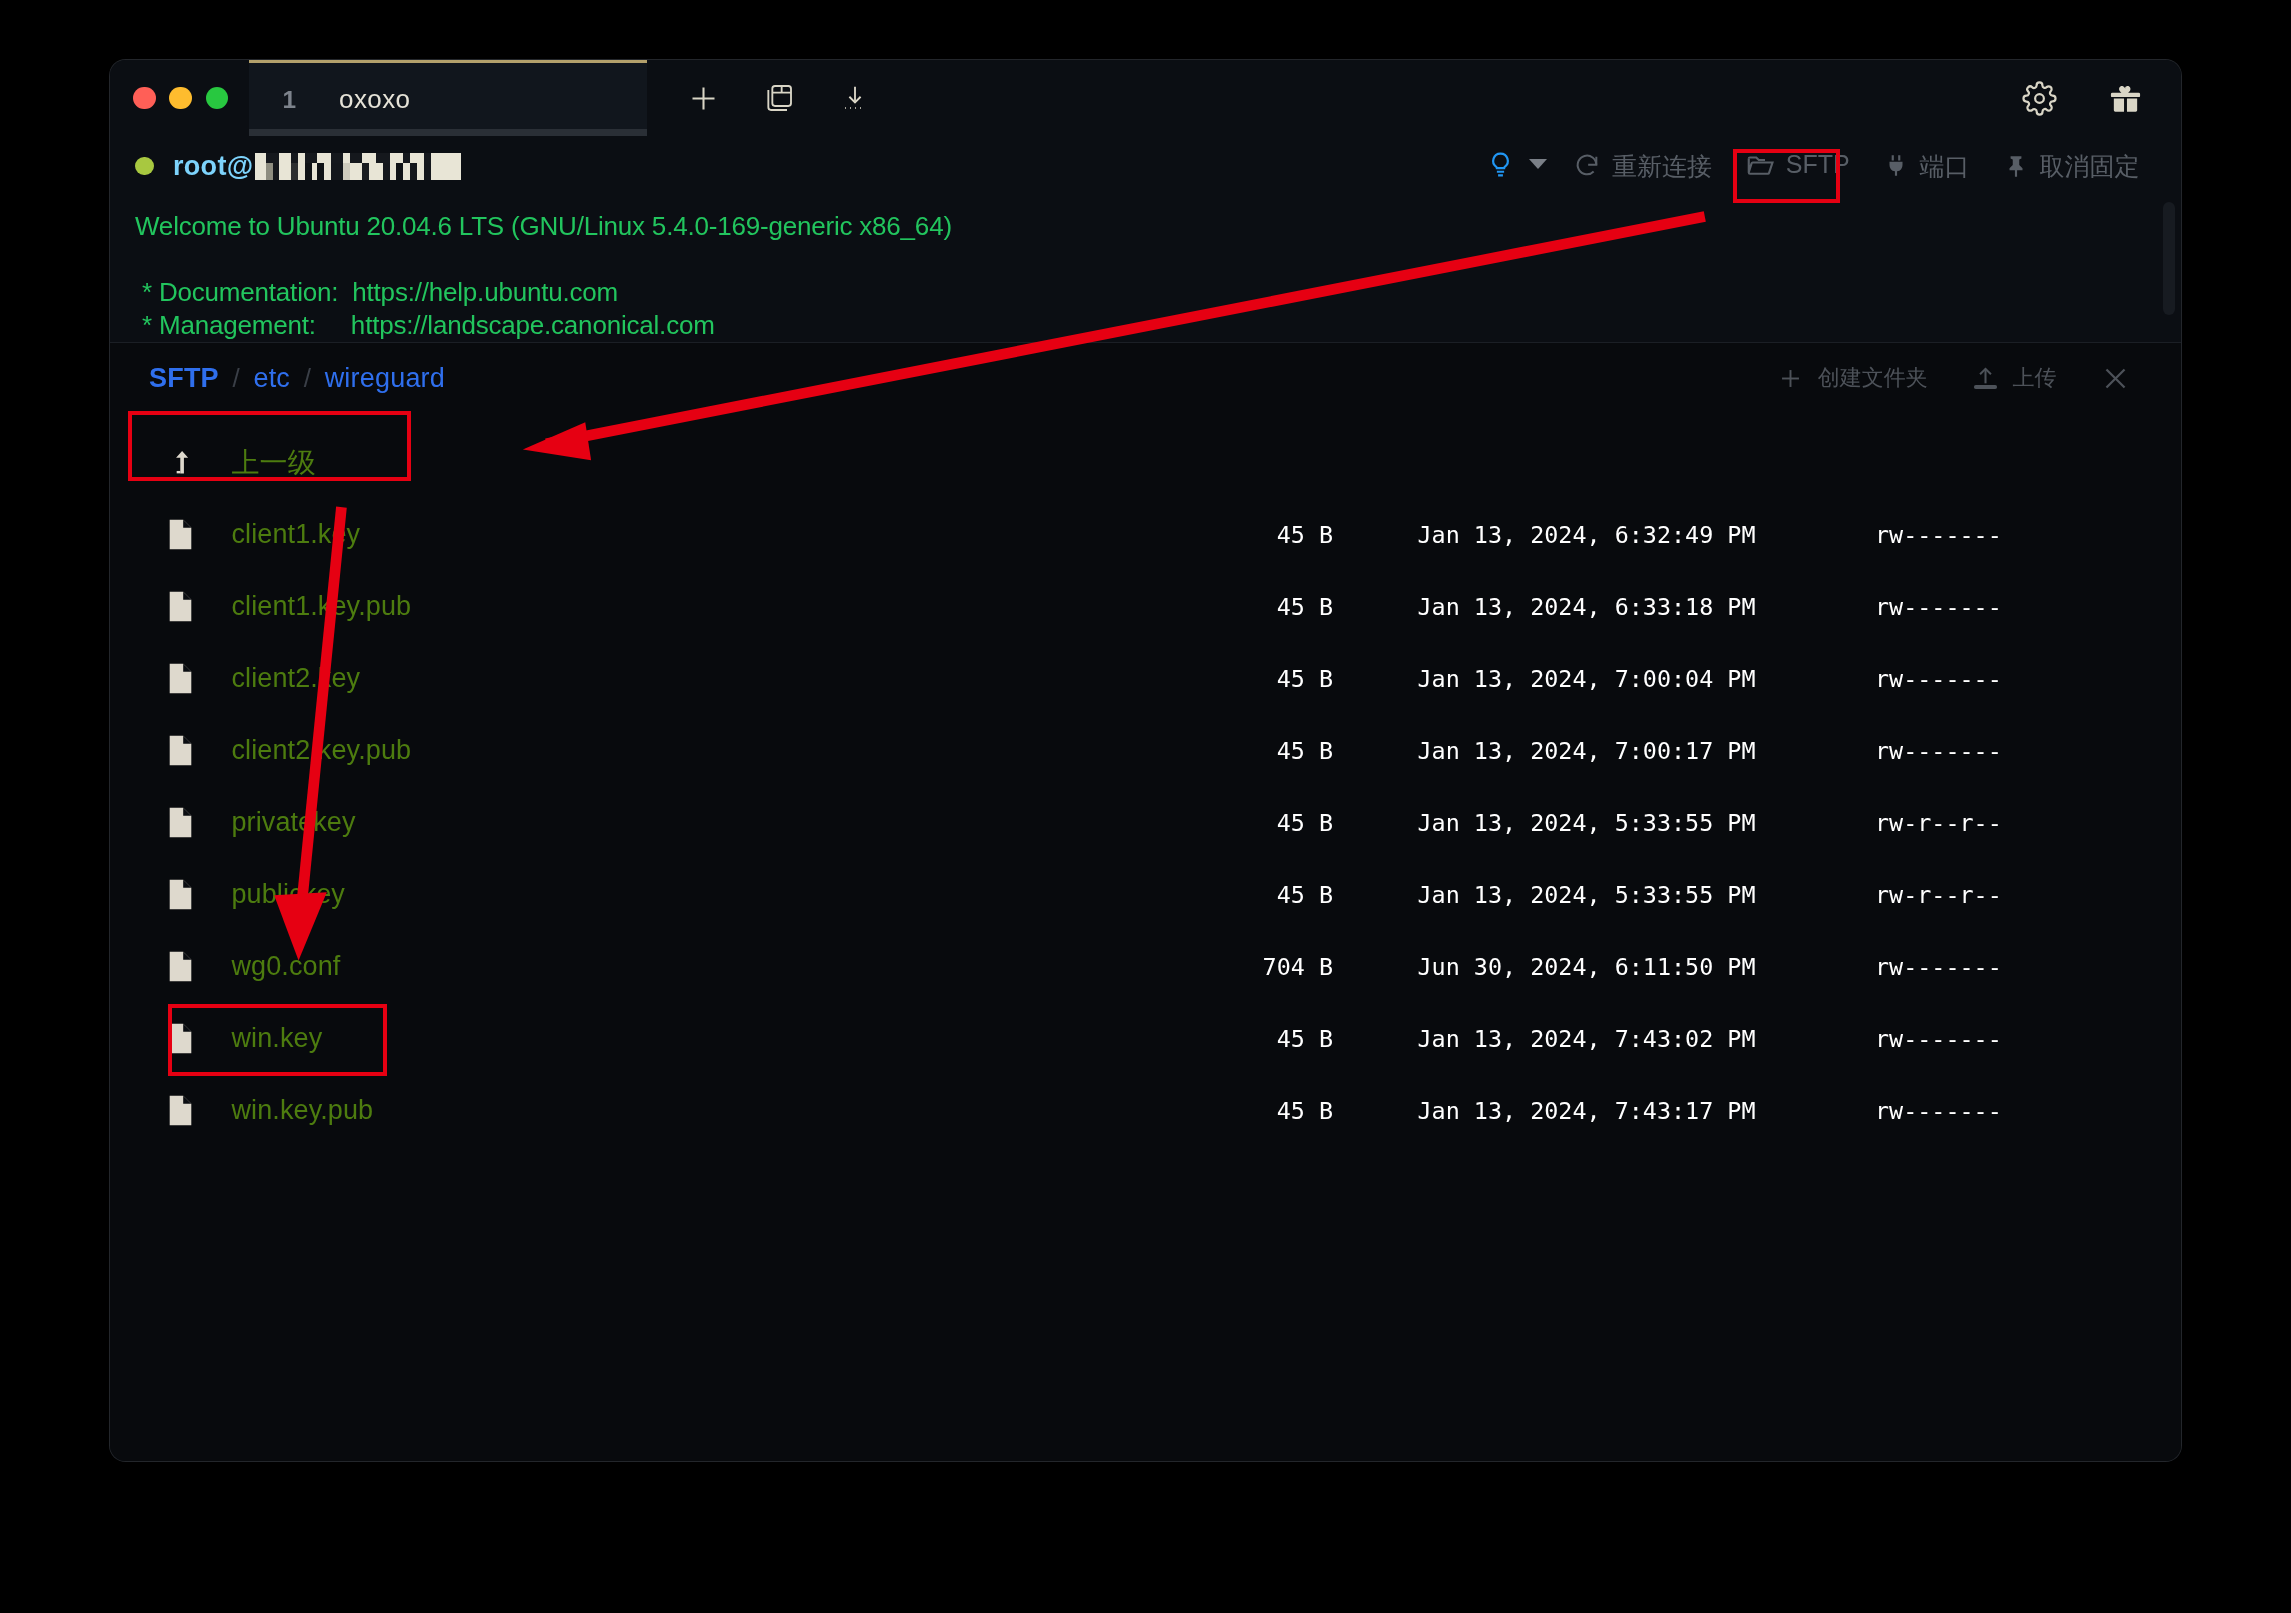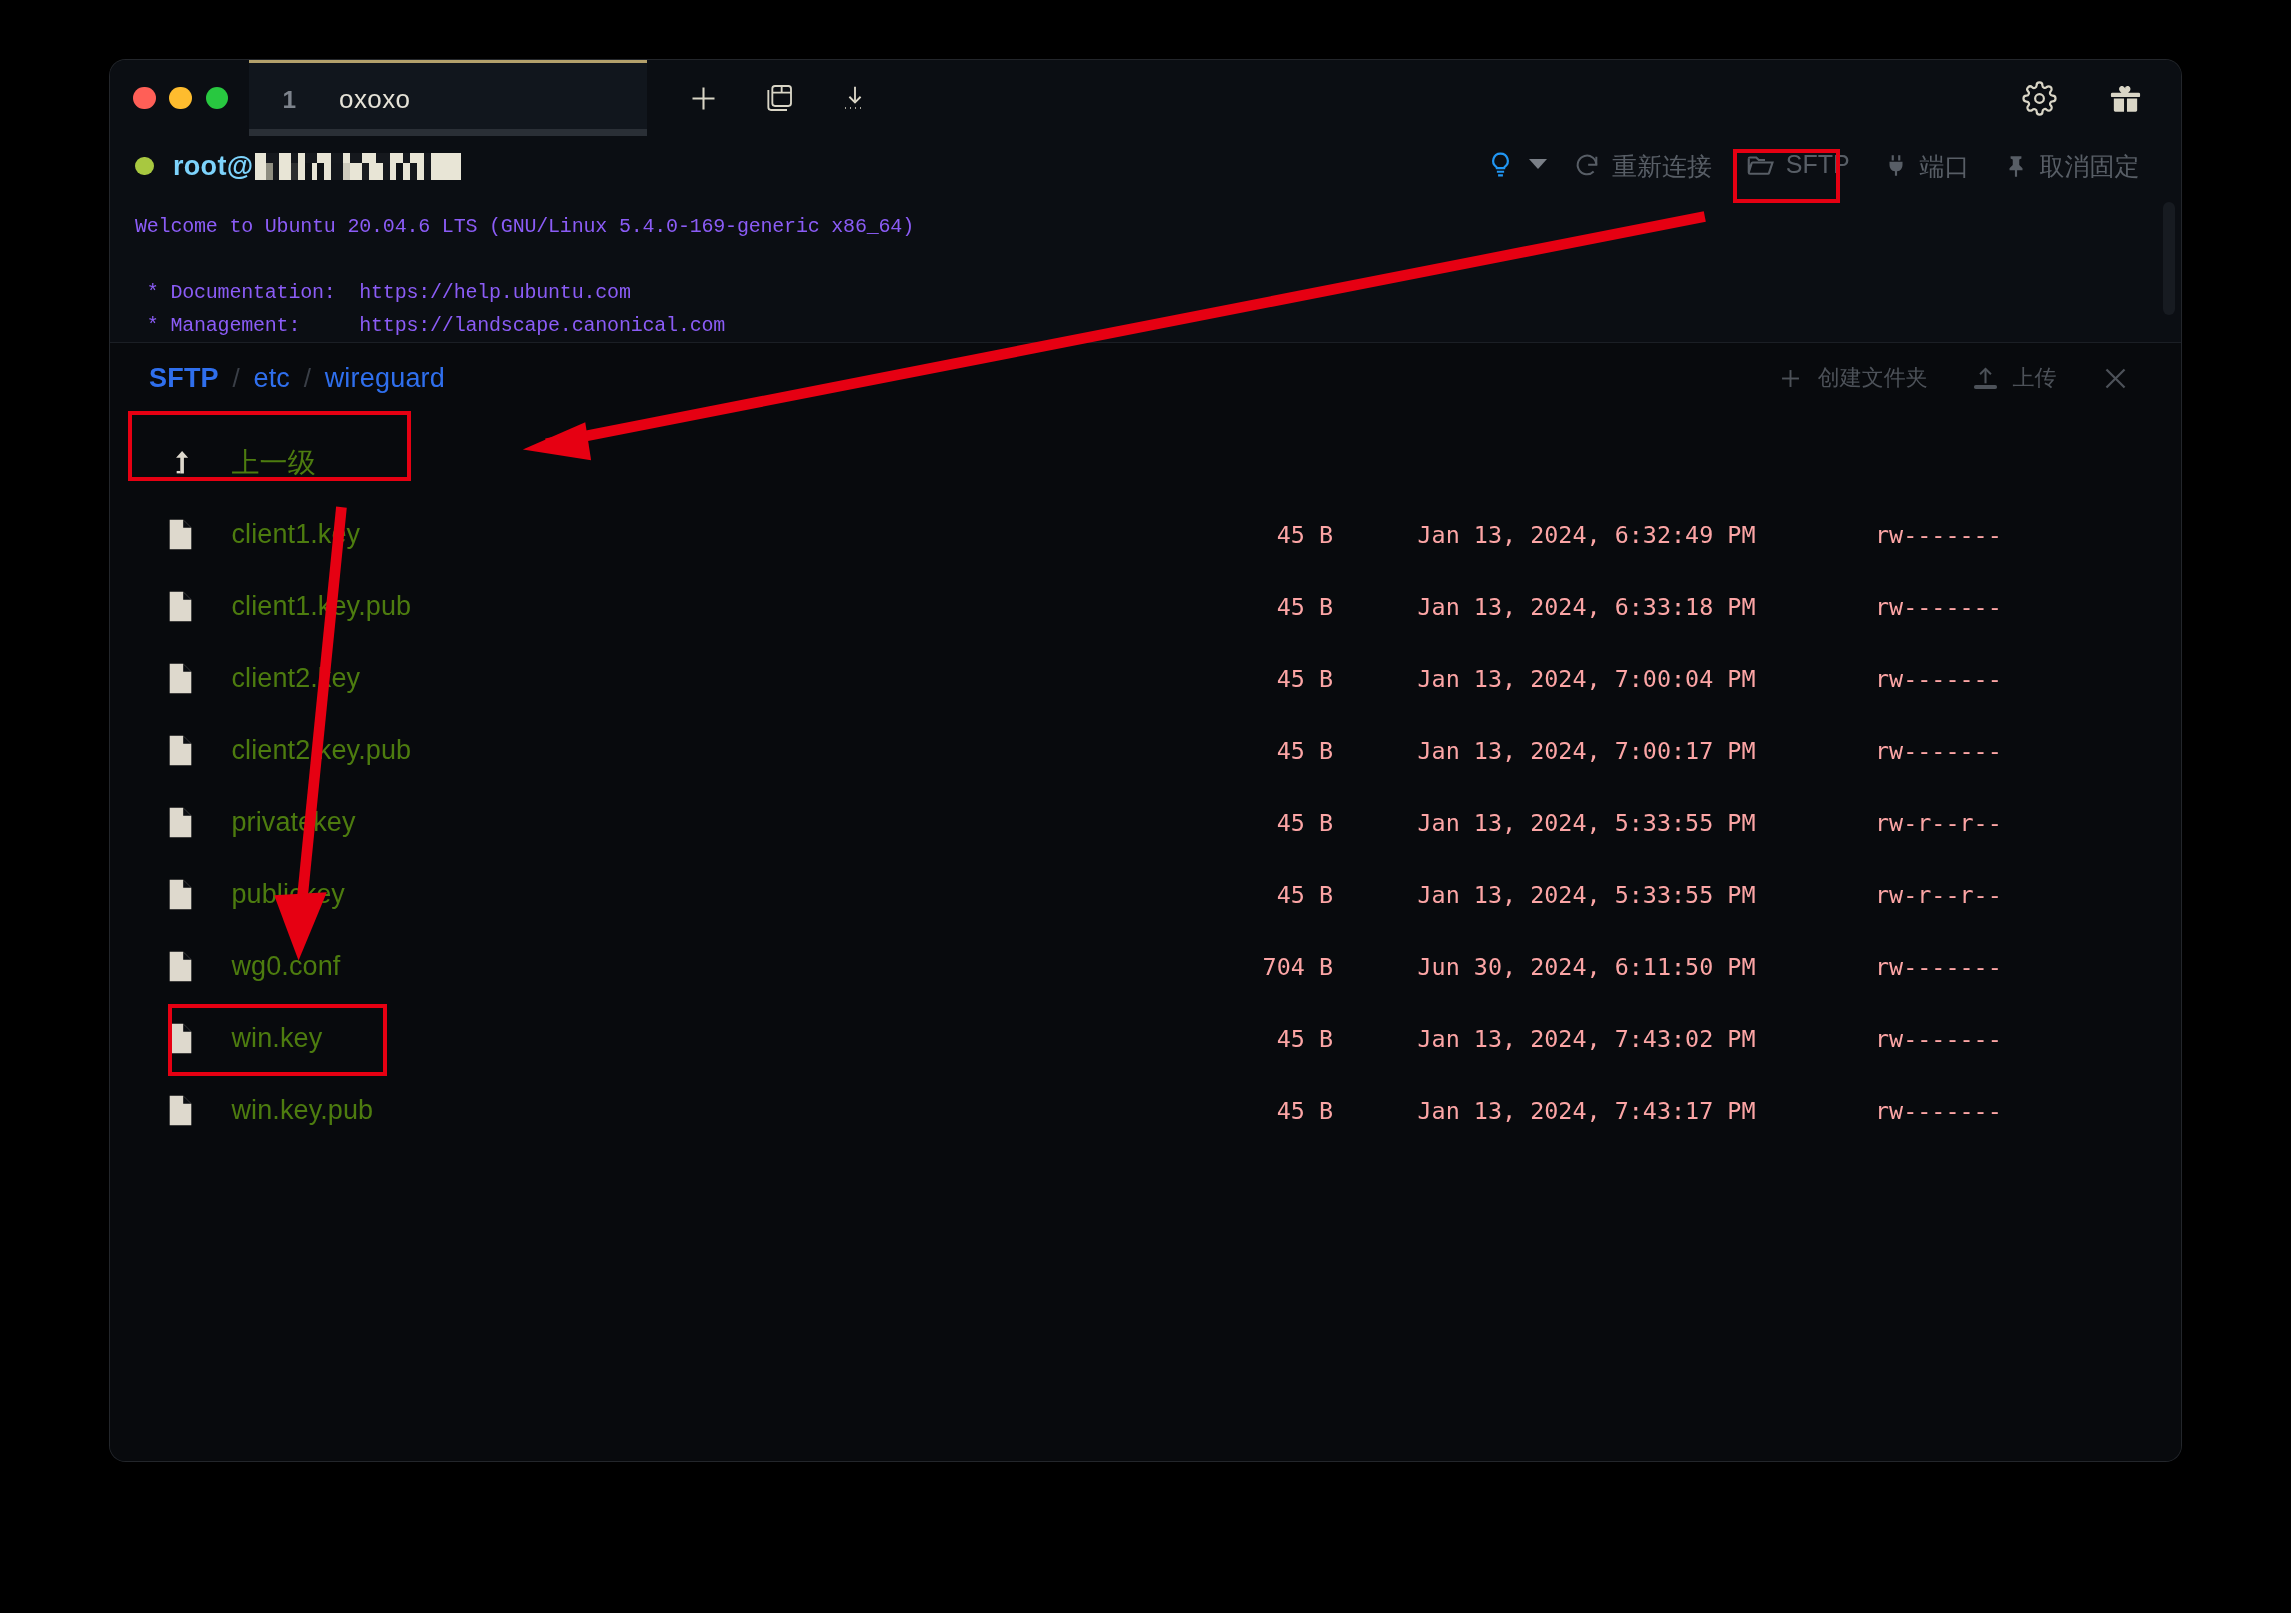--- a/index.html
+++ b/index.html
@@ -139,23 +139,23 @@
 
   
   #terminal {
     position: relative;
     height: 146px;
     background: #0b0e13;
     padding: 13.7px 0 0 25px;
     overflow: hidden;
   }
   .term-line {
-    font-family: Liberation Mono, monospace;
-    font-size: 20px;
-    color: #8b5cf6;
+    font-family: Liberation Sans, sans-serif;
+    font-size: 26px;
+    color: #22c55e;
     line-height: 33px;
     white-space: pre;
     letter-spacing: -0.2px;
   }
   .term-gap { height: 33px; }
   #term-scroll-track {
     position: absolute; right: 5.9px; top: 0; width: 11.7px; height: 146px;
   }
   #term-scroll-thumb {
     position: absolute; right: 5.9px; top: 5.9px;
@@ -212,21 +212,21 @@
   .fname {
     font-size: 27px; color: #4d7c0f;
     margin-left: 19.5px;
     letter-spacing: 0.1px;
   }
   .row.parent .fname { font-size: 28px; }
   .meta {
     margin-left: auto;
     display: flex; align-items: center;
     font-family: "DejaVu Sans Mono", monospace;
-    font-size: 23.4px; color: #fca5a5;
+    font-size: 23.4px; color: #ffffff;
   }
   .m-size  { width: 185px; text-align: right; }
   .m-date  { width: 507px; text-align: center; }
   .m-perm  { width: 224px; text-align: left; padding-left: 35px; }
   .meta-pad { width: 117px; }
 
   #wg-box {
     position: absolute;
     left: 168px; top: 1004px;
     width: 219px; height: 72px;

